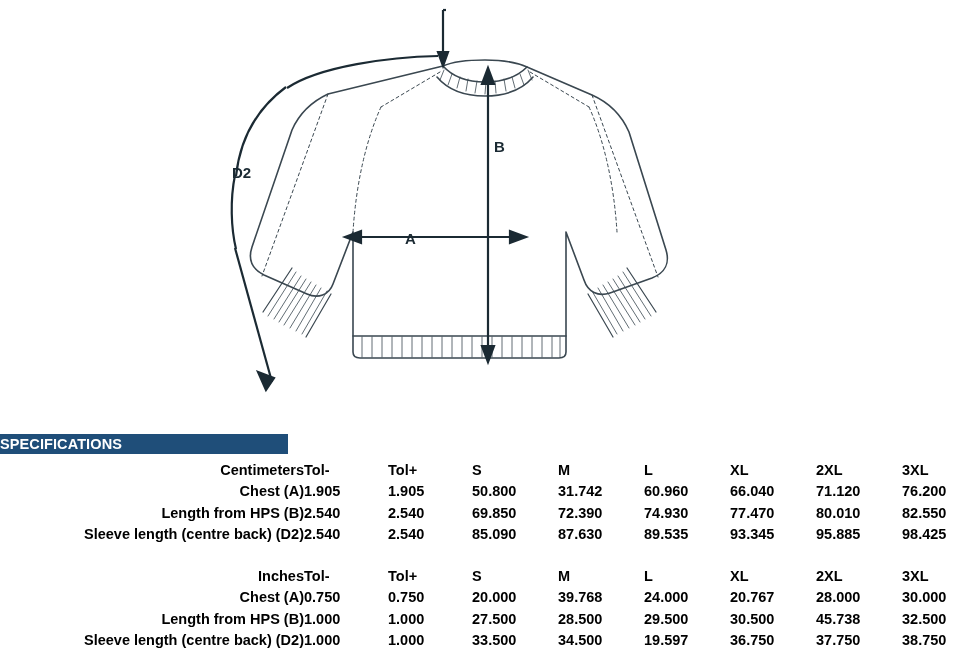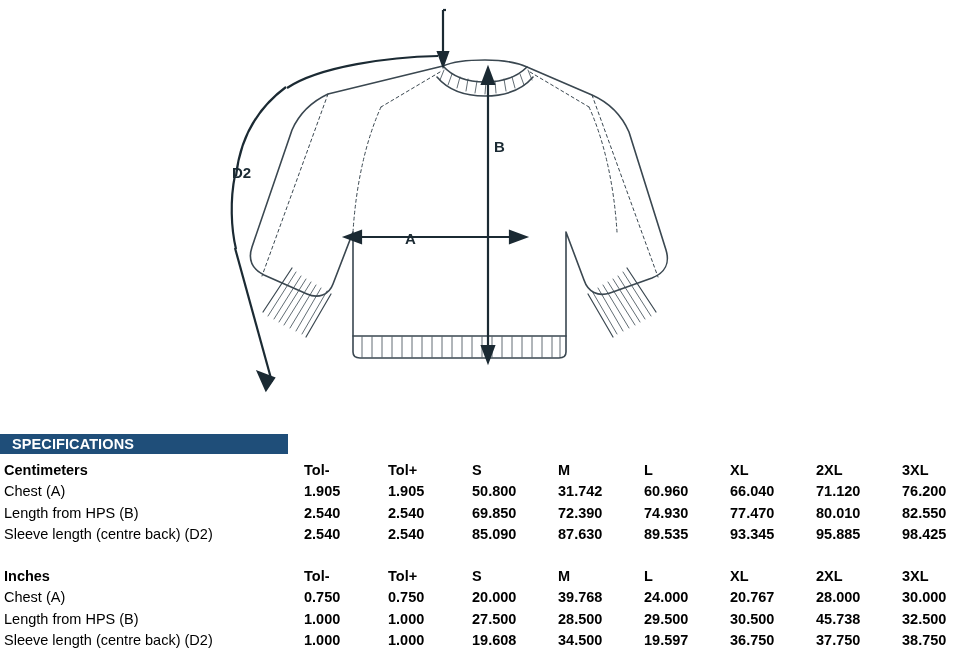--- a/index.html
+++ b/index.html
@@ -45,44 +45,44 @@
     position: absolute;
     left: 0;
     top: 0;
     width: 288px;
     height: 20px;
     background: #1f4e79;
     color: #ffffff;
     font-size: 14.5px;
     font-weight: bold;
     line-height: 20px;
-    padding-left: 12px;
+    padding-left: 0;
     box-sizing: border-box;
     letter-spacing: 0.1px;
   }
 
   table.sizes {
     border-collapse: collapse;
     width: 960px;
     table-layout: fixed;
     font-size: 14.5px;
   }
   table.sizes td {
     padding: 0;
     height: 21.5px;
     vertical-align: bottom;
     white-space: nowrap;
   }
-  .col-label { width: 300px; padding-left: 4px !important; font-weight: bold; }
+  .col-label { width: 300px; padding-left: 4px !important; font-weight: bold; text-align: right; }
   .col-num   { width: 84px; }
   .col-size  { width: 86px; }
 
   .row-head td { font-weight: bold; }
   .row-data td { font-weight: bold; }
-  .row-data td.col-label { font-weight: normal; }
+  .row-data td.col-label { font-weight: bold; }
 
   .tbl-cm {
     position: absolute;
     left: 0;
     top: 22px;
   }
   .tbl-in {
     position: absolute;
     left: 0;
     top: 128px;
@@ -300,21 +300,21 @@
           <td class="col-size">28.500</td>
           <td class="col-size">29.500</td>
           <td class="col-size">30.500</td>
           <td class="col-size">45.738</td>
           <td class="col-size">32.500</td>
         </tr>
         <tr class="row-data">
           <td class="col-label">Sleeve length (centre back) (D2)</td>
           <td class="col-num">1.000</td>
           <td class="col-num">1.000</td>
-          <td class="col-size">19.608</td>
+          <td class="col-size">33.500</td>
           <td class="col-size">34.500</td>
           <td class="col-size">19.597</td>
           <td class="col-size">36.750</td>
           <td class="col-size">37.750</td>
           <td class="col-size">38.750</td>
         </tr>
       </tbody>
     </table>
 
   </div>

